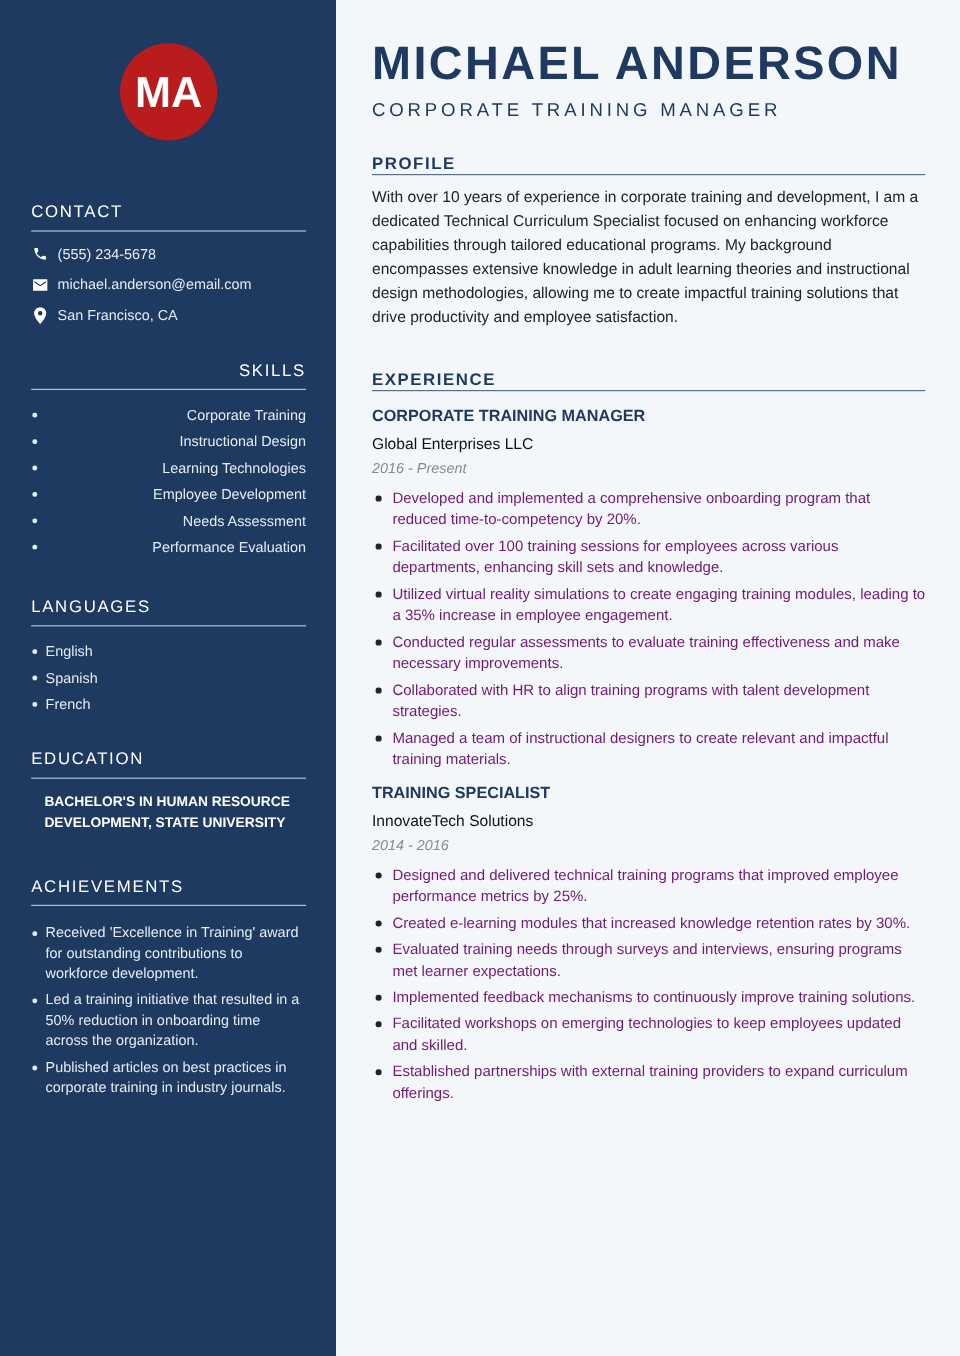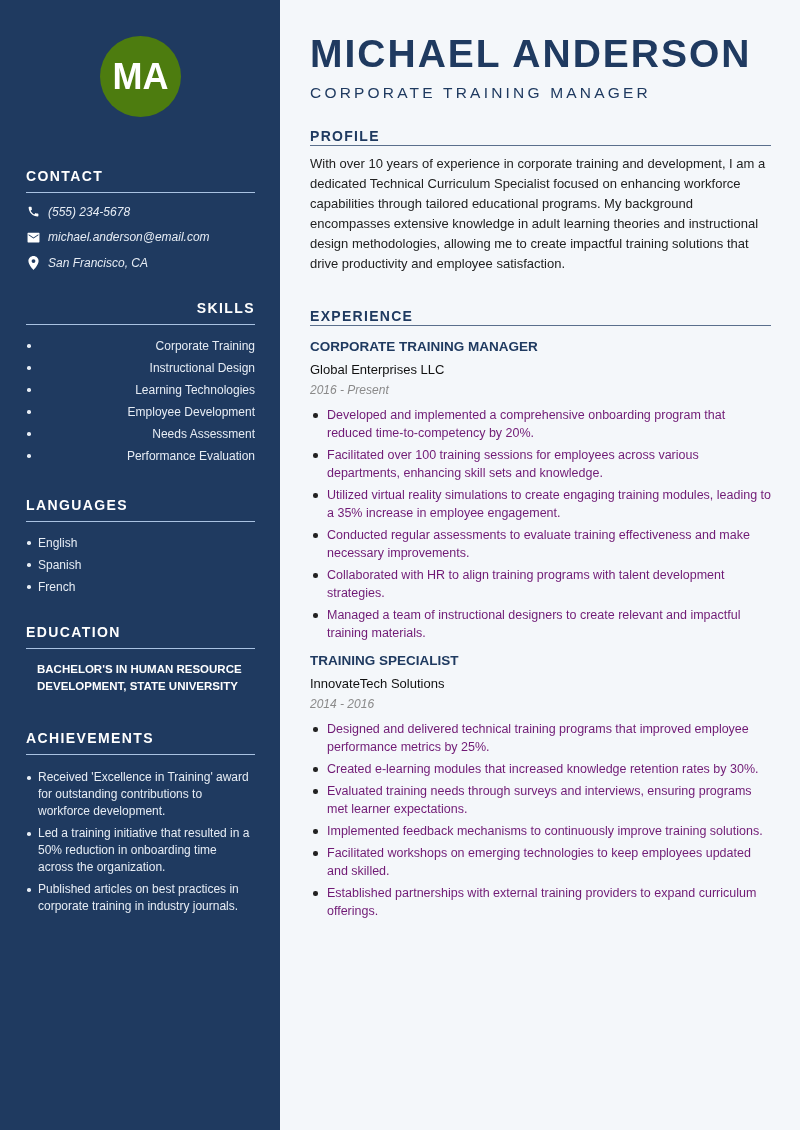--- a/index.html
+++ b/index.html
@@ -13,27 +13,27 @@
   .sidebar {
     position: absolute; left: 0; top: 0;
     width: 280px; height: 1130px;
     background: #1f3a60;
     color: #ffffff;
     padding: 0 26px;
   }
   .avatar {
     position: absolute; left: 100px; top: 36px;
     width: 81px; height: 81px; border-radius: 50%;
-    background: #4d7c0f;
+    background: #b91c1c;
     display: flex; align-items: center; justify-content: center;
     color: #fff; font-weight: bold; font-size: 36px; letter-spacing: 0px;
   }
   .s-section { position: absolute; left: 26px; width: 229px; }
   .s-title {
-    font-weight: bold; font-size: 14px; letter-spacing: 1.4px;
+    font-weight: normal; font-size: 14px; letter-spacing: 1.4px;
     color: #ffffff; padding-bottom: 8px;
     border-bottom: 1.5px solid #a9c2e2;
   }
   .contact-row {
     display: flex; align-items: center;
     font-size: 12px; color: #e6ecf4; height: 25.5px;
   }
   .contact-row .ic { width: 14px; height: 14px; margin-right: 8px; display: flex; align-items: center; justify-content: center; }
   .s-list { list-style: none; margin-top: 10px; }
   .s-list li {
@@ -93,21 +93,21 @@
 </head>
 <body>
 
 <aside class="sidebar">
   <div class="avatar">
     <span>MA</span>
   </div>
 
   <section class="s-section" style="top:168px;">
     <div class="s-title">CONTACT</div>
-    <div style="margin-top:6px;font-style:italic;">
+    <div style="margin-top:6px;">
       <div class="contact-row">
         <span class="ic">
           <svg width="13" height="13" viewBox="0 0 24 24">
               <path fill="#fff" d="M6.6 10.8c1.4 2.8 3.8 5.1 6.6 6.6l2.2-2.2c.3-.3.7-.4 1-.2 1.1.4 2.3.6 3.6.6.6 0 1 .4 1 1V20c0 .6-.4 1-1 1C10.6 21 3 13.4 3 4c0-.6.4-1 1-1h3.5c.6 0 1 .4 1 1 0 1.3.2 2.5.6 3.6.1.3 0 .7-.2 1L6.6 10.8z"></path>
             </svg>
         </span>
         <span>(555) 234-5678</span>
       </div>
       <div class="contact-row">
         <span class="ic">

